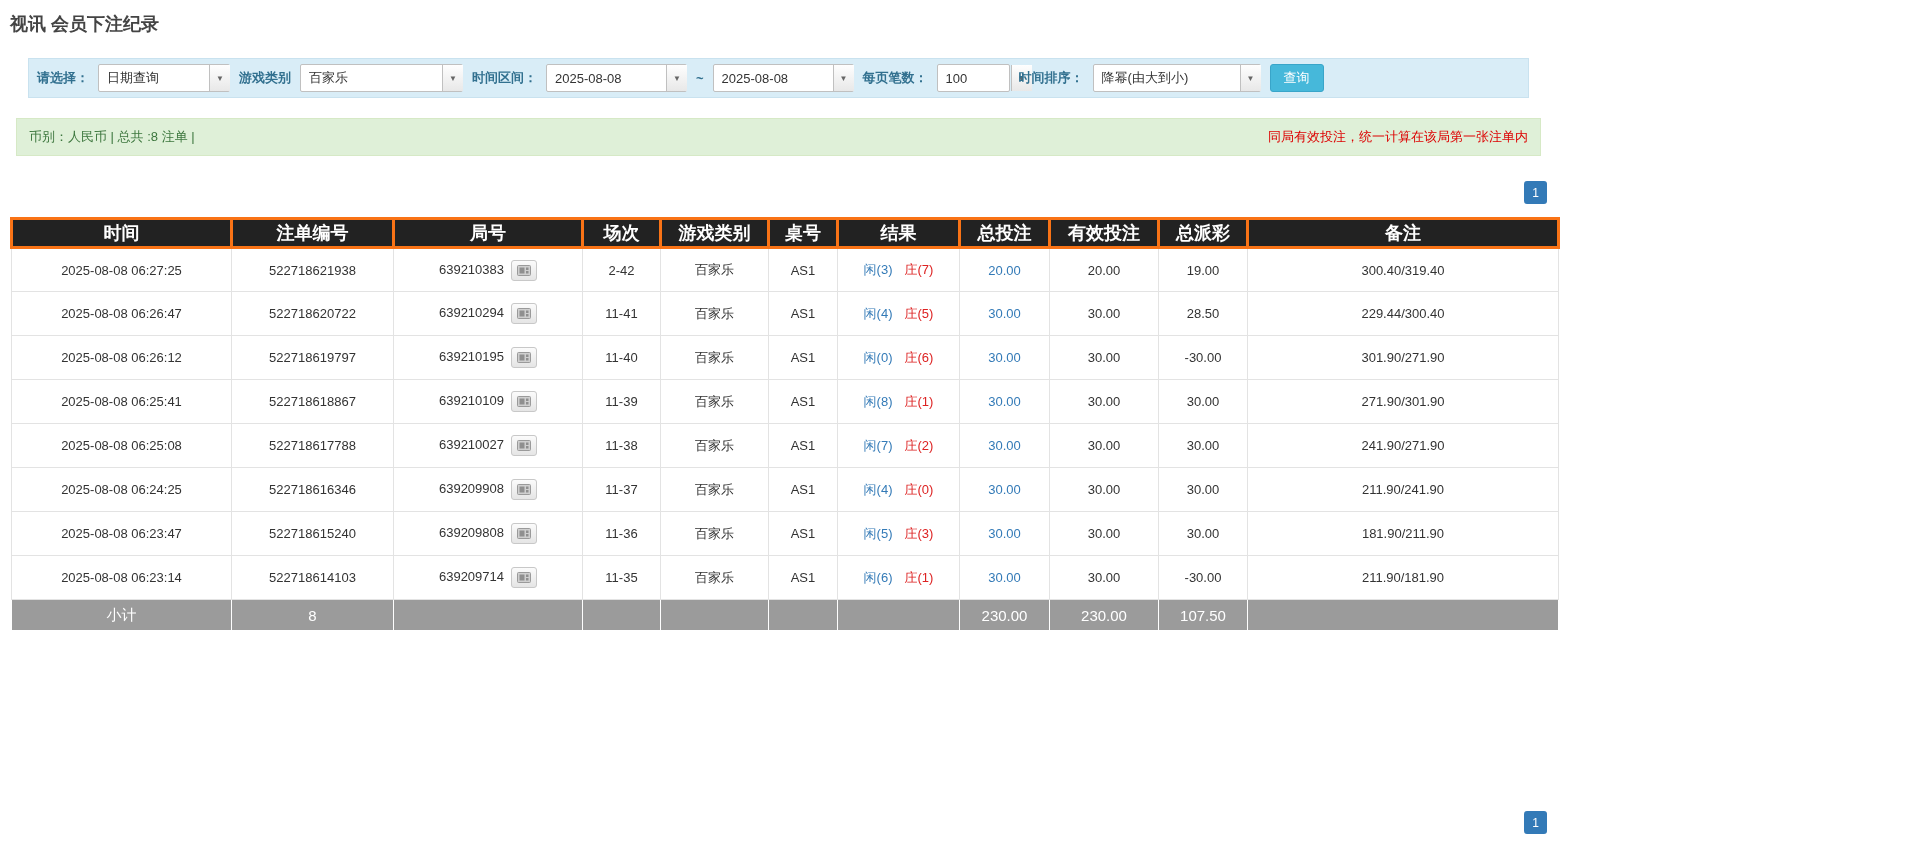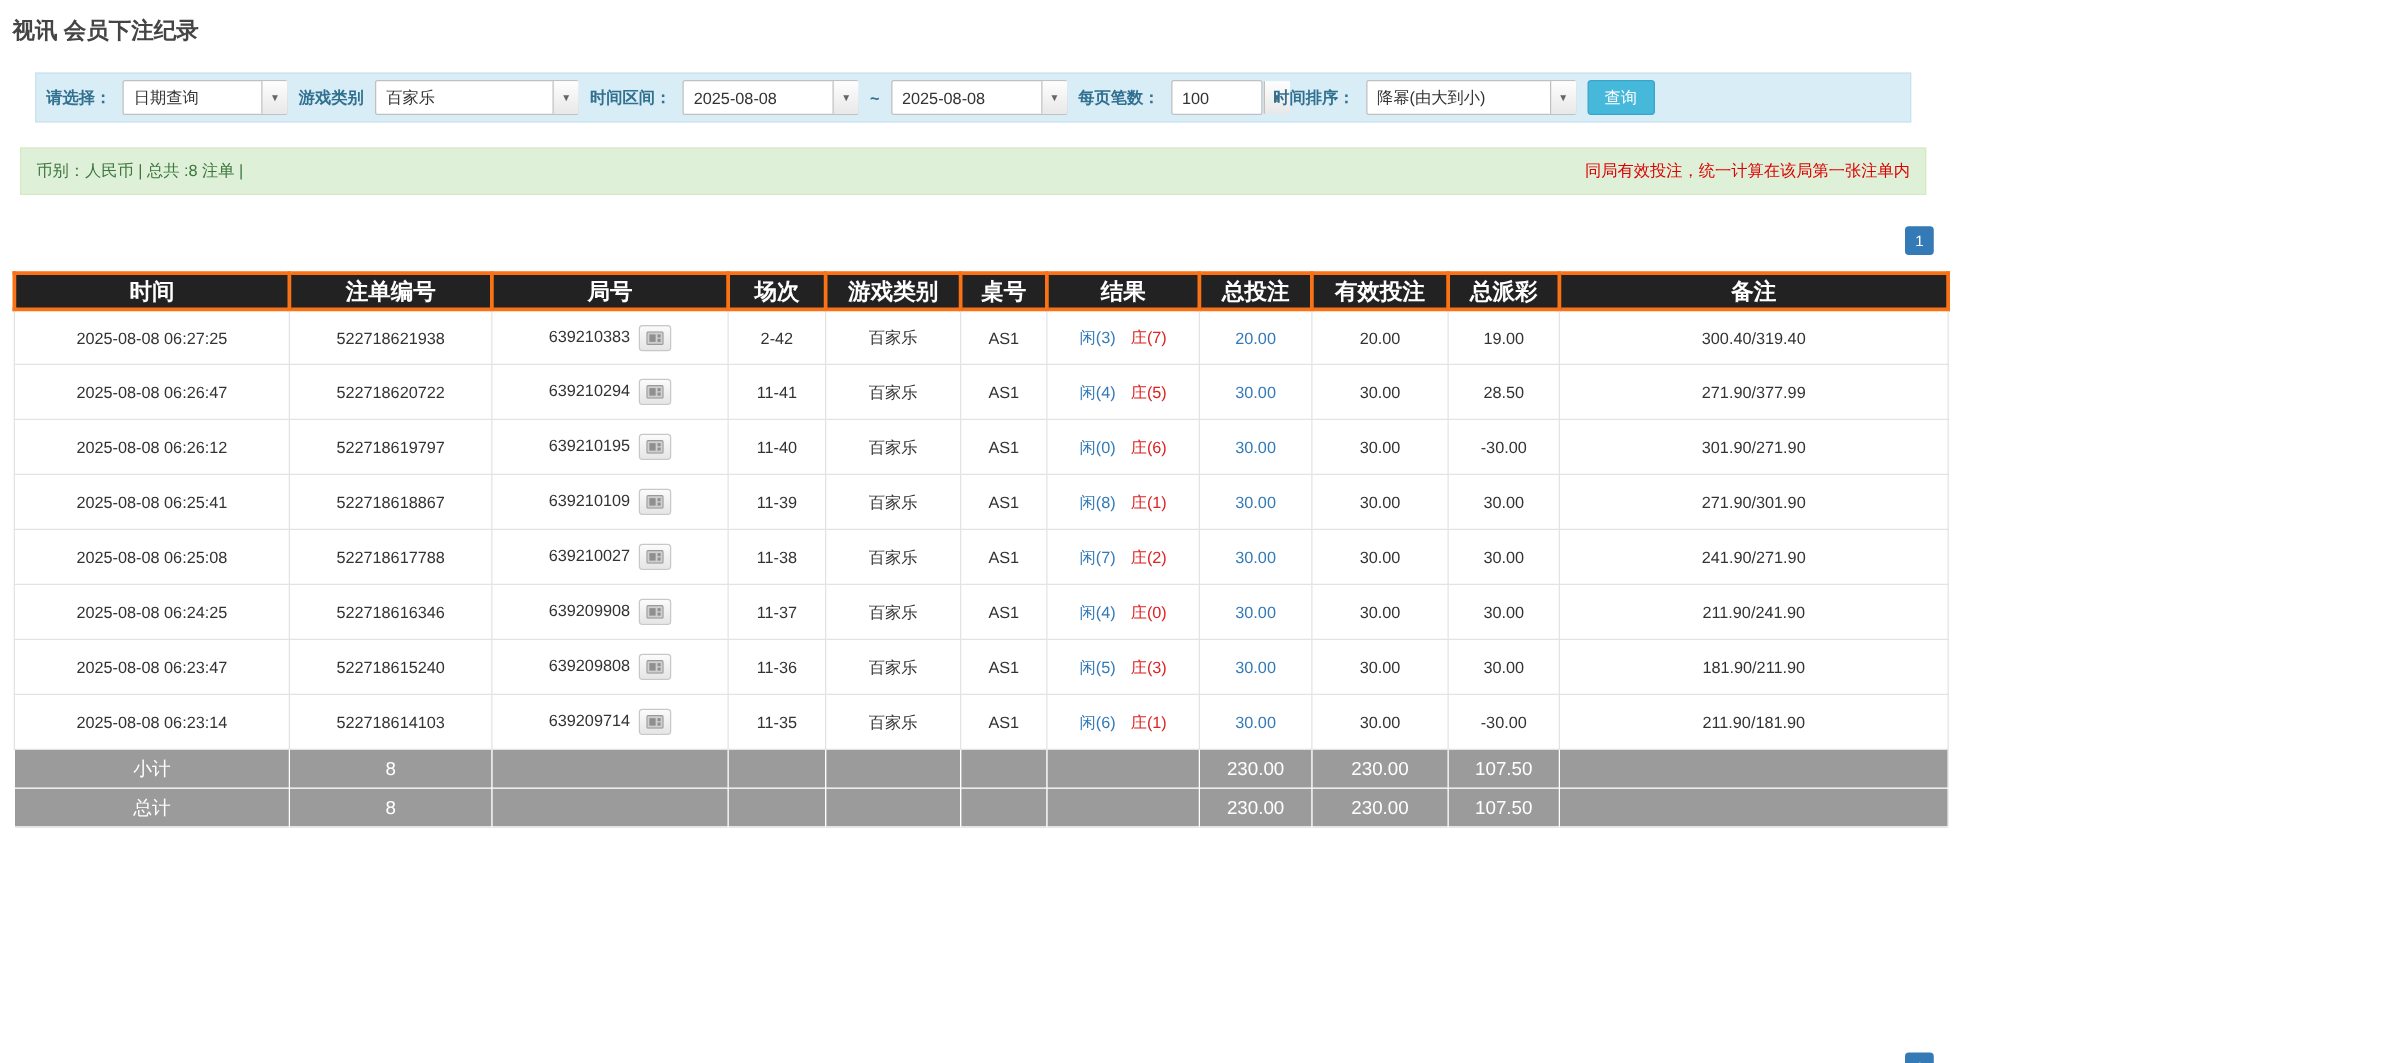--- a/index.html
+++ b/index.html
@@ -286,21 +286,21 @@
                 <rect x="9" y="6" width="2.5" height="2.5" fill="#8f8f8f"></rect>
               </svg>
             </span></td>
           <td>11-41</td>
           <td>百家乐</td>
           <td>AS1</td>
           <td><span class="res-player">闲(4)</span><span class="res-banker">庄(5)</span></td>
           <td><a class="bet-link">30.00</a></td>
           <td>30.00</td>
           <td class="">28.50</td>
-          <td>271.90/377.99</td>
+          <td>229.44/300.40</td>
         </tr>
         <tr>
           <td>2025-08-08 06:26:12</td>
           <td>522718619797</td>
           <td><span>639210195</span><span class="video-btn">
               <svg width="14" height="11" viewBox="0 0 14 11">
                 <rect x="0.5" y="0.5" width="13" height="10" rx="1" fill="#cfcfcf" stroke="#9a9a9a"></rect>
                 <rect x="2.5" y="2.5" width="5" height="6" fill="#8f8f8f"></rect>
                 <rect x="9" y="2.5" width="2.5" height="2.5" fill="#8f8f8f"></rect>
                 <rect x="9" y="6" width="2.5" height="2.5" fill="#8f8f8f"></rect>
@@ -423,33 +423,20 @@
         <td></td>
         <td></td>
         <td></td>
         <td></td>
         <td></td>
         <td>230.00</td>
         <td>230.00</td>
         <td>107.50</td>
         <td></td>
       </tr>
-      <tr>
-        <td>总计</td>
-        <td>8</td>
-        <td></td>
-        <td></td>
-        <td></td>
-        <td></td>
-        <td></td>
-        <td>230.00</td>
-        <td>230.00</td>
-        <td>107.50</td>
-        <td></td>
-      </tr>
     </tfoot>
   </table>
 
   <div class="pagination bottom">
     <span class="page-btn">1</span>
   </div>
 
 </div>
 
 </body></html>

